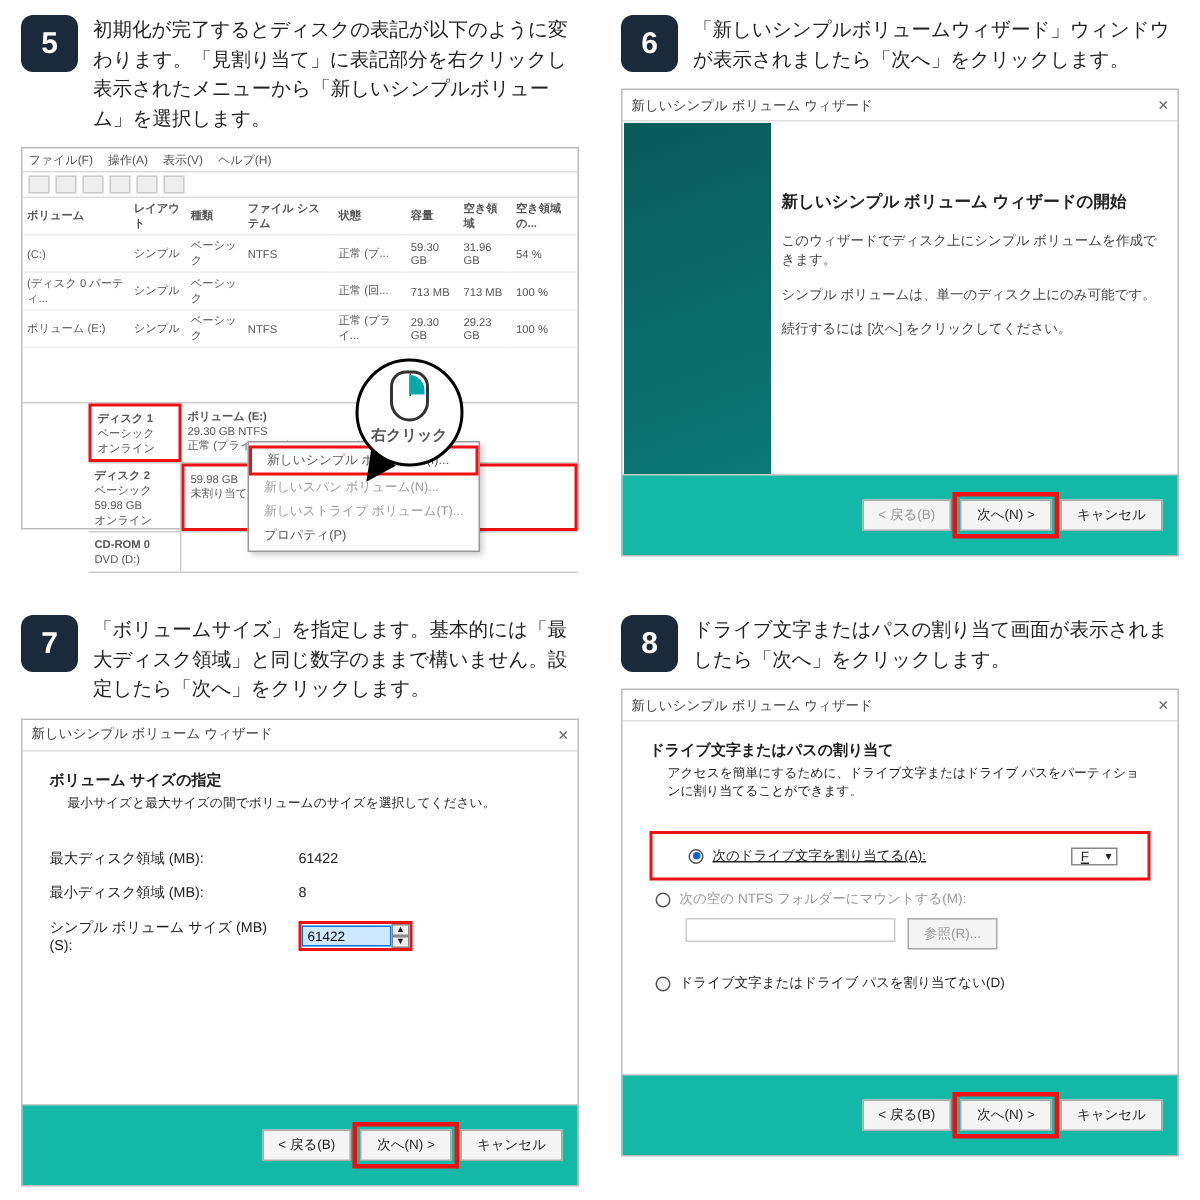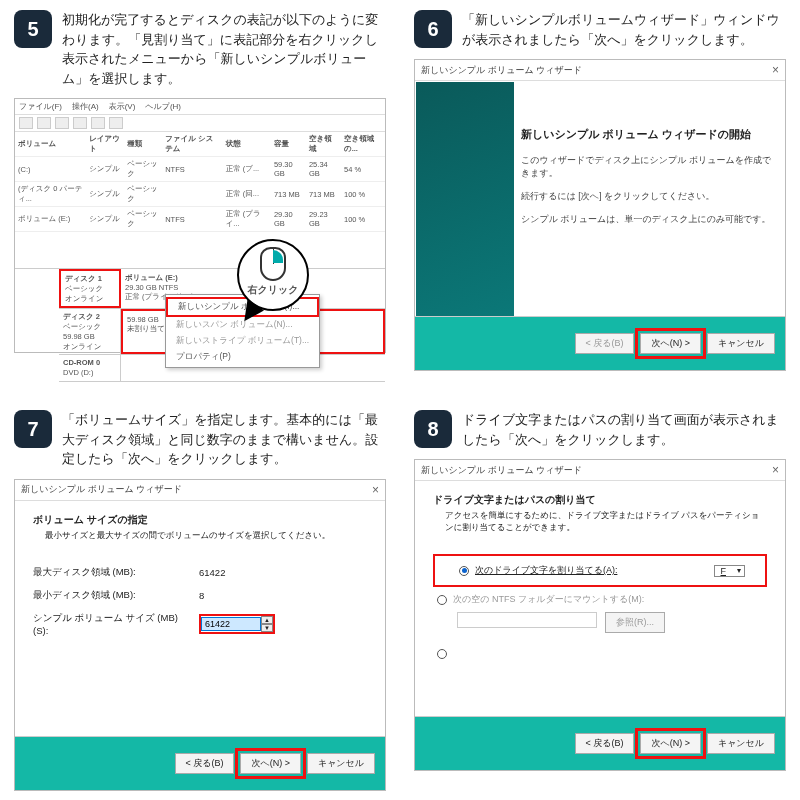--- a/index.html
+++ b/index.html
@@ -151,21 +151,21 @@
         <th>空き領域</th>
         <th>空き領域の...</th>
       </tr>
       <tr>
               <td>(C:)</td>
               <td>シンプル</td>
               <td>ベーシック</td>
               <td>NTFS</td>
               <td>正常 (ブ...</td>
               <td>59.30 GB</td>
-              <td>25.34 GB</td>
+              <td>31.96 GB</td>
               <td>54 %</td>
             </tr>
       <tr>
               <td>(ディスク 0 パーティ...</td>
               <td>シンプル</td>
               <td>ベーシック</td>
               <td></td>
               <td>正常 (回...</td>
               <td>713 MB</td>
               <td>713 MB</td>
@@ -239,22 +239,22 @@
   </div>
   <div class="window">
     <div class="titlebar">
       <span>新しいシンプル ボリューム ウィザード</span>
       <span class="close">×</span>
     </div>
     <div class="w6-left"></div>
     <div class="w6-right">
       <div class="w6-h">新しいシンプル ボリューム ウィザードの開始</div>
       <div class="w6-p">このウィザードでディスク上にシンプル ボリュームを作成できます。</div>
+      <div class="w6-p">シンプル ボリュームは、単一のディスク上にのみ可能です。</div>
       <div class="w6-p">続行するには [次へ] をクリックしてください。</div>
-      <div class="w6-p">シンプル ボリュームは、単一のディスク上にのみ可能です。</div>
     </div>
     <div class="wizard-bottom">
       <span class="btn muted">&lt; 戻る(B)</span>
       <span class="btn btn-hl" style="position:relative;">次へ(N) &gt;</span>
       <span class="btn">キャンセル</span>
     </div>
   </div>
 </div>
 
 <div class="cell">
@@ -323,20 +323,21 @@
         <span class="w8-radio"></span>
         <span>次の空の NTFS フォルダーにマウントする(M):</span>
       </div>
       <div style="margin-left:24px; display:flex; gap:8px;">
         <span style="border:1px solid #ccc; width:140px; height:16px;"></span>
         <span class="btn muted">参照(R)...</span>
       </div>
 
       <div class="w8-opt" style="margin-top:10px;">
         <span class="w8-radio"></span>
+        <span>ドライブ文字またはドライブ パスを割り当てない(D)</span>
       </div>
     </div>
     <div class="wizard-bottom">
       <span class="btn">&lt; 戻る(B)</span>
       <span class="btn btn-hl" style="position:relative;">次へ(N) &gt;</span>
       <span class="btn">キャンセル</span>
     </div>
   </div>
 </div>
 

